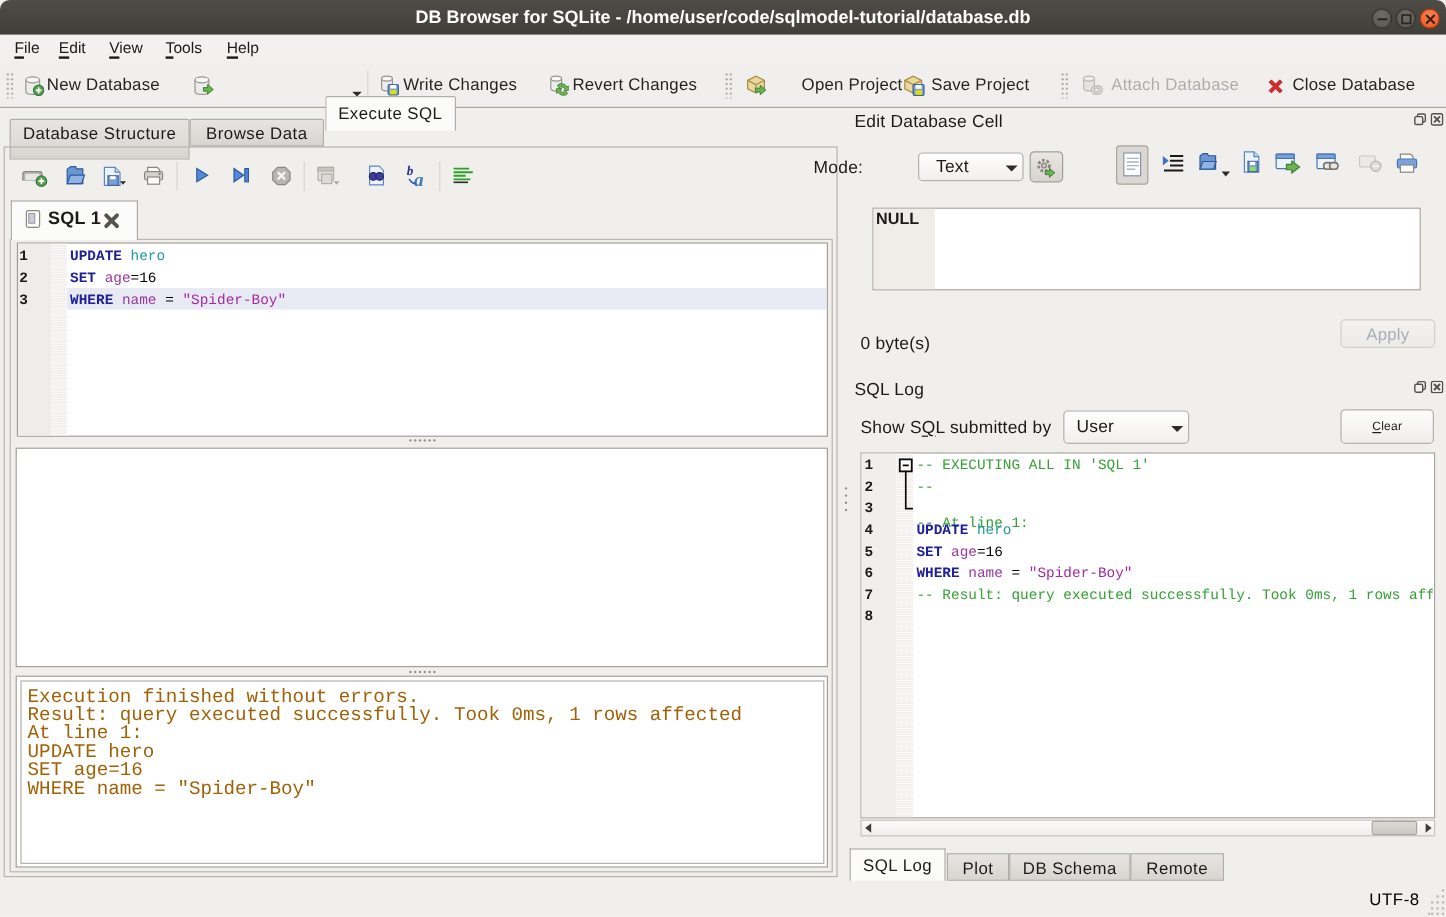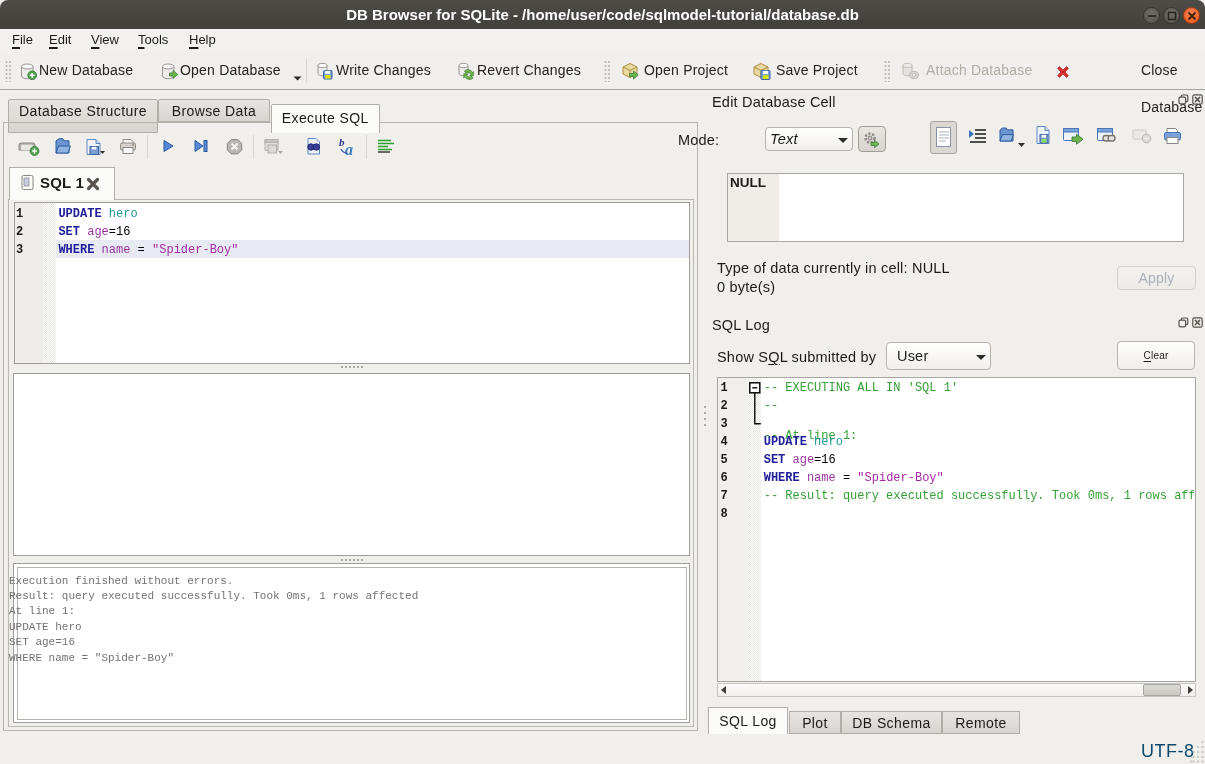--- a/index.html
+++ b/index.html
@@ -115,21 +115,20 @@
       <ellipse cx="8.25" cy="4.5" rx="5.75" ry="2.5" fill="#fafafa" stroke="#9a968f"></ellipse>
       <circle cx="13.2" cy="13.3" r="4.3" fill="#52a352" stroke="#3b7c3b"></circle>
       <path d="M13.2 10.9 v4.8 M10.8 13.3 h4.8" stroke="#ffffff" stroke-width="1.5"></path>
     </svg>
     <div class="tbtext" style="left:39px;">New Database</div>
     <svg class="abs" style="left:160px;top:10px;" width="18" height="18" viewBox="0 0 18 18">
       <path d="M2.5 4.5 v9.5 c0 1.7 2.6 2.7 5.75 2.7 s5.75 -1 5.75 -2.7 v-9.5" fill="#ececea" stroke="#9a968f"></path>
       <ellipse cx="8.25" cy="4.5" rx="5.75" ry="2.5" fill="#fafafa" stroke="#9a968f"></ellipse>
       <path d="M9.5 11 h3.5 v-2.5 l4.8 4 l-4.8 4 v-2.5 h-3.5 z" fill="#6cb54c" stroke="#3b7c3b" stroke-width="0.8"></path>
     </svg>
-    <div class="tbtext" style="left:180px;">Open Database</div>
     <svg class="abs" style="left:293px;top:24px;" width="9" height="5" viewBox="0 0 9 5">
       <path d="M0.5 0.5 h8 l-4 4 z" fill="#2e2c29"></path>
     </svg>
     <div class="tbsep" style="left:306px;"></div>
     <svg class="abs" style="left:315px;top:10px;" width="18" height="18" viewBox="0 0 18 18">
       <path d="M3 3.5 v8 c0 1.4 2 2.3 4.5 2.3 s4.5 -0.9 4.5 -2.3 v-8" fill="#ececea" stroke="#9a968f"></path>
       <ellipse cx="7.5" cy="3.5" rx="4.5" ry="2.1" fill="#fafafa" stroke="#9a968f"></ellipse>
       <rect x="8.5" y="8.5" width="8.5" height="8.5" rx="1" fill="#7a9fd4" stroke="#3c62a0"></rect>
       <rect x="10.2" y="8.8" width="5" height="3" fill="#ffffff"></rect>
       <rect x="10.2" y="13" width="5.2" height="3.6" fill="#d9e400"></rect>
@@ -158,21 +157,21 @@
             <circle cx="1.5" cy="22" r="1"></circle>
             <circle cx="5" cy="22" r="1"></circle>
           </g>
         </svg>
       </div>
     <svg class="abs" style="left:621px;top:10px;" width="19" height="18" viewBox="0 0 19 18">
       <path d="M2 5 l7 -3.5 l7 3.5 v7 l-7 3.5 l-7 -3.5 z" fill="#e8d9a0" stroke="#ab8d3f"></path>
       <path d="M2 5 l7 3.5 l7 -3.5 M9 8.5 v7" fill="none" stroke="#ab8d3f"></path>
       <path d="M8.5 11.5 h4 v-2.5 l4.7 4 l-4.7 4 v-2.5 h-4 z" fill="#6cb54c" stroke="#3b7c3b" stroke-width="0.8"></path>
     </svg>
-    <div class="tbtext" style="left:644px;text-align:center;">Open Project</div>
+    <div class="tbtext" style="left:668px;text-align:center;">Open Project</div>
     <svg class="abs" style="left:752px;top:10px;" width="19" height="18" viewBox="0 0 19 18">
       <path d="M2 5 l7 -3.5 l7 3.5 v7 l-7 3.5 l-7 -3.5 z" fill="#e8d9a0" stroke="#ab8d3f"></path>
       <path d="M2 5 l7 3.5 l7 -3.5 M9 8.5 v7" fill="none" stroke="#ab8d3f"></path>
       <rect x="9" y="8.5" width="9" height="9" rx="1" fill="#7a9fd4" stroke="#3c62a0"></rect>
       <rect x="11" y="8.8" width="5" height="3.2" fill="#ffffff"></rect>
       <rect x="11" y="13.2" width="5.4" height="3.8" fill="#d9e400"></rect>
     </svg>
     <div class="tbtext" style="left:776px;">Save Project</div>
     <div class="grip" style="left:884px;">
         <svg width="7" height="22" viewBox="0 0 7 22">
@@ -195,26 +194,26 @@
     <svg class="abs" style="left:900px;top:10px;" width="20" height="18" viewBox="0 0 20 18">
       <path d="M3 3.5 v8 c0 1.4 2 2.3 4.5 2.3 s4.5 -0.9 4.5 -2.3 v-8" fill="#e5e3e0" stroke="#bdb9b3"></path>
       <ellipse cx="7.5" cy="3.5" rx="4.5" ry="2.1" fill="#efedea" stroke="#bdb9b3"></ellipse>
       <rect x="9.5" y="9.5" width="9" height="7" rx="3.5" fill="#dcdad6" stroke="#bdb9b3"></rect>
       <rect x="12" y="11.5" width="4" height="3" rx="1.5" fill="#efedea" stroke="#bdb9b3"></rect>
     </svg>
     <div class="tbtext tbgray" style="left:926px;">Attach Database</div>
     <svg class="abs" style="left:1055px;top:12px;" width="16" height="16" viewBox="0 0 16 16">
       <path d="M2.5 4.5 L4.5 2.5 L8 6 L11.5 2.5 L13.5 4.5 L10 8 L13.5 11.5 L11.5 13.5 L8 10 L4.5 13.5 L2.5 11.5 L6 8 Z" fill="#d22d2d" stroke="#9c1f1f" stroke-width="0.6"></path>
     </svg>
-    <div class="tbtext" style="left:1141px;">Close Database</div>
+    <div class="tbtext" style="left:1077px;">Close Database</div>
   </div>
 
   <div class="tab" style="left:8px;top:99px;width:150px;height:34px;line-height:23px;border-radius:2px 2px 0 0;">Database Structure</div>
   <div class="tab" style="left:158px;top:99px;width:112px;height:23px;line-height:23px;border-radius:2px 2px 0 0;">Browse Data</div>
-  <div class="tab tabactive" style="left:270.5px;top:104px;width:109.5px;height:28.5px;line-height:27px;border-radius:2px 2px 0 0;">Execute SQL</div>
+  <div class="tab tabactive" style="left:270.5px;top:80px;width:109.5px;height:28.5px;line-height:27px;border-radius:2px 2px 0 0;">Execute SQL</div>
 
   <div class="frame" style="left:3px;top:122px;width:695px;height:609px;"></div>
   <div class="frame" style="left:8px;top:198.5px;width:686px;height:528.5px;border-color:#bbb7b2;"></div>
 
   <div id="sqltoolbar" class="abs" style="left:0px;top:128px;width:697px;height:36px;">
 
     <svg class="abs" style="left:17px;top:10px;" width="24" height="18" viewBox="0 0 24 18">
       <path d="M2 12 v-5 a2 2 0 0 1 2 -2 h12 a2 2 0 0 1 2 2 v5 z" fill="#b5b2ad" stroke="#8b8781"></path>
       <path d="M4 12 v-4.2 a1 1 0 0 1 1 -1 h10 a1 1 0 0 1 1 1 v4.2" fill="#e8e6e3" stroke="none"></path>
       <circle cx="17.5" cy="13" r="4.4" fill="#52a352" stroke="#3b7c3b"></circle>
@@ -302,21 +301,21 @@
   <div class="lnum" style="left:16px;top:222.5px;">2</div>
   <div class="lnum" style="left:16px;top:240.5px;">3</div>
   <div class="codeline" style="left:58.4px;top:204.5px;"><span class="kw">UPDATE</span> <span class="tbl">hero</span></div>
   <div class="codeline" style="left:58.4px;top:222.5px;"><span class="kw">SET</span> <span class="idn">age</span>=16</div>
   <div class="codeline" style="left:58.4px;top:240.5px;"><span class="kw">WHERE</span> <span class="idn">name</span> = <span class="str">"Spider-Boy"</span></div>
 
   <div class="pane" style="left:13px;top:373px;width:677px;height:183px;"></div>
 
   <div class="pane" style="left:13px;top:563px;width:677px;height:160px;"></div>
   <div class="abs" style="left:16.5px;top:567px;width:670px;height:153px;border:1px solid #b5b1ac;box-sizing:border-box;"></div>
-  <div class="abs mono" style="left:9px;top:573.5px;font-size:11px;line-height:15.4px;white-space:pre;color:#737373;">Execution finished without errors.
+  <div class="abs mono" style="left:23px;top:573.5px;font-size:16px;line-height:15.4px;white-space:pre;color:#a16207;">Execution finished without errors.
 Result: query executed successfully. Took 0ms, 1 rows affected
 At line 1:
 UPDATE hero
 SET age=16
 WHERE name = "Spider-Boy"</div>
 
   <svg class="abs" style="left:340px;top:365px;" width="24" height="4" viewBox="0 0 24 4">
       <g fill="#96928c">
         <circle cx="2" cy="2" r="1"></circle>
         <circle cx="6" cy="2" r="1"></circle>
@@ -349,21 +348,21 @@
   <svg class="abs" style="left:1178px;top:94px;" width="11" height="11" viewBox="0 0 11 11">
     <rect x="3.2" y="1" width="6.6" height="6.6" rx="1.4" fill="none" stroke="#55524c" stroke-width="1.2"></rect>
     <rect x="1" y="3.2" width="6.6" height="6.6" rx="1.4" fill="#f1efec" stroke="#55524c" stroke-width="1.2"></rect>
   </svg>
   <svg class="abs" style="left:1191.5px;top:94px;" width="11" height="11" viewBox="0 0 11 11">
     <rect x="0.8" y="0.8" width="9.4" height="9.4" rx="1.6" fill="none" stroke="#55524c" stroke-width="1.2"></rect>
     <path d="M3 3 l5 5 M8 3 l-5 5" stroke="#55524c" stroke-width="1.6"></path>
   </svg>
   <div class="label13" style="left:678px;top:131.5px;">Mode:</div>
   <div class="combo" style="left:765px;top:126.5px;width:88px;height:24px;">
-    <span style="position:absolute;left:4px;top:3px;font-style:italic;">Text</span>
+    <span style="position:absolute;left:14px;top:3px;">Text</span>
     <span class="arrow" style="left:72px;top:10px;"></span>
   </div>
   <div class="btn" style="left:858px;top:125.5px;width:28px;height:26px;background:linear-gradient(#eae7e3,#d7d3ce);border-color:#a29d96;"></div>
   <svg class="abs" style="left:862px;top:129.5px;" width="20" height="19" viewBox="0 0 20 19">
     <circle cx="8" cy="8" r="4.5" fill="none" stroke="#8b8781" stroke-width="2.4" stroke-dasharray="2.2 1.6"></circle>
     <circle cx="8" cy="8" r="2" fill="#c9c6c1" stroke="#8b8781"></circle>
     <path d="M9 12.5 h3.5 v-2.2 l4.5 3.7 l-4.5 3.7 v-2.2 h-3.5 z" fill="#6cb54c" stroke="#3b7c3b" stroke-width="0.8"></path>
   </svg>
 
   <div class="abs" style="left:929.5px;top:120.5px;width:27px;height:33px;border:1px solid #a9a49d;border-radius:3px;background:#dbd7d2;box-sizing:border-box;"></div>
@@ -414,21 +413,20 @@
 
   <svg class="abs" style="left:1162px;top:126px;" width="21" height="20" viewBox="0 0 21 20">
     <path d="M5 6.5 v-4 h8.5 l2 2 v2" fill="#fcfcfc" stroke="#8b8781"></path>
     <rect x="2.5" y="6.5" width="16" height="7.5" rx="1.5" fill="#7aa3dc" stroke="#4a76b8"></rect>
     <rect x="5" y="11.5" width="11" height="6" fill="#fcfcfc" stroke="#8b8781"></rect>
   </svg>
 
   <div class="abs" style="left:727px;top:173px;width:457px;height:69px;border:1px solid #a9a5a0;background:#ffffff;box-sizing:border-box;"></div>
   <div class="abs" style="left:728px;top:174px;width:51px;height:67px;background:#f0ede9;"></div>
   <div class="abs" style="left:730px;top:175px;font-size:13.5px;font-weight:bold;color:#1c1b18;">NULL</div>
-  <div class="label13" style="left:717px;top:259.5px;">Type of data currently in cell: NULL</div>
   <div class="label13" style="left:717px;top:278.5px;">0 byte(s)</div>
   <div class="btn" style="left:1117px;top:265.5px;width:79px;height:24px;line-height:23px;background:linear-gradient(#f4f2ef,#edebe7);border-color:#d2cec8;color:#a9b0b9;font-size:14px;">Apply</div>
 
   <div class="docktitle" style="left:712px;top:316.5px;">SQL Log</div>
   <svg class="abs" style="left:1178px;top:317px;" width="11" height="11" viewBox="0 0 11 11">
     <rect x="3.2" y="1" width="6.6" height="6.6" rx="1.4" fill="none" stroke="#55524c" stroke-width="1.2"></rect>
     <rect x="1" y="3.2" width="6.6" height="6.6" rx="1.4" fill="#f1efec" stroke="#55524c" stroke-width="1.2"></rect>
   </svg>
   <svg class="abs" style="left:1191.5px;top:317px;" width="11" height="11" viewBox="0 0 11 11">
     <rect x="0.8" y="0.8" width="9.4" height="9.4" rx="1.6" fill="none" stroke="#55524c" stroke-width="1.2"></rect>
@@ -472,21 +470,21 @@
     </svg>
   <svg class="abs" style="left:1184px;top:684px;" width="12" height="12" viewBox="0 0 12 12">
       <path d="M4 2 L9 6 L4 10 z" fill="#3f3d38"></path>
     </svg>
 
   <div class="tab tabactive" style="left:708px;top:706.5px;width:80px;height:27px;line-height:26px;">SQL Log</div>
   <div class="tab" style="left:789px;top:710.5px;width:52px;height:23px;line-height:23px;">Plot</div>
   <div class="tab" style="left:841px;top:710.5px;width:101px;height:23px;line-height:23px;">DB Schema</div>
   <div class="tab" style="left:942px;top:710.5px;width:78px;height:23px;line-height:23px;">Remote</div>
 
-  <div class="abs" style="left:1141px;top:741px;font-size:18px;letter-spacing:0.5px;color:#0c4a6e;">UTF-8</div>
+  <div class="abs" style="left:1141px;top:741px;font-size:14px;letter-spacing:0.5px;color:#000000;">UTF-8</div>
   <svg class="abs" style="left:1190px;top:740px;" width="15" height="24" viewBox="0 0 15 24">
     <g fill="#c3bfb9">
         <circle cx="12.5" cy="2" r="1.1"></circle>
         <circle cx="8" cy="7" r="1.1"></circle>
         <circle cx="12.5" cy="7" r="1.1"></circle>
         <circle cx="3.5" cy="12" r="1.1"></circle>
         <circle cx="8" cy="12" r="1.1"></circle>
         <circle cx="12.5" cy="12" r="1.1"></circle>
         <circle cx="3.5" cy="17" r="1.1"></circle>
         <circle cx="8" cy="17" r="1.1"></circle>

